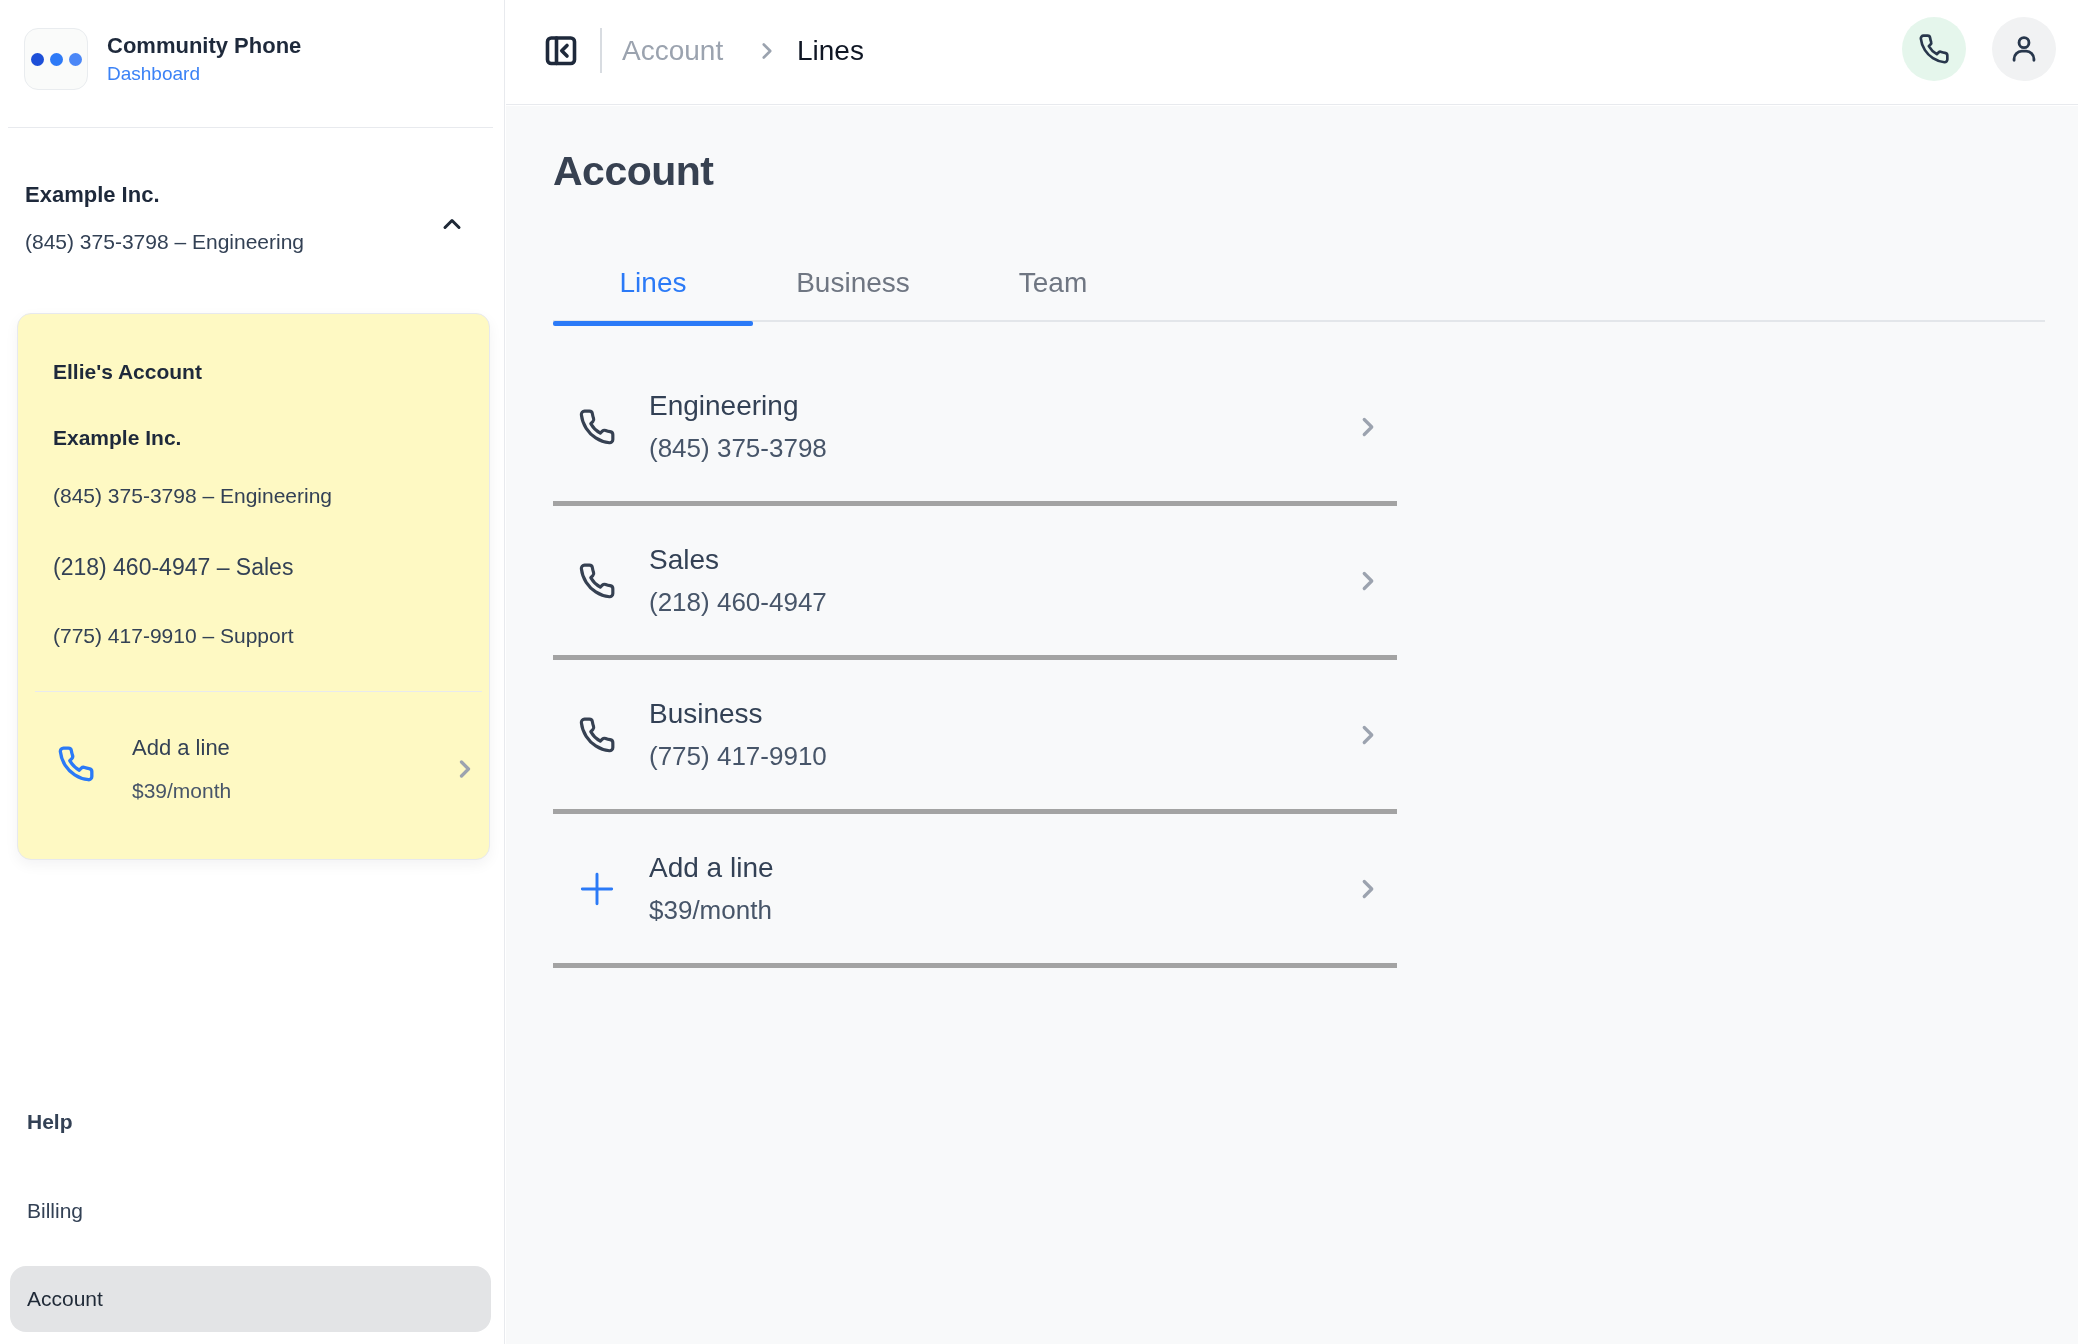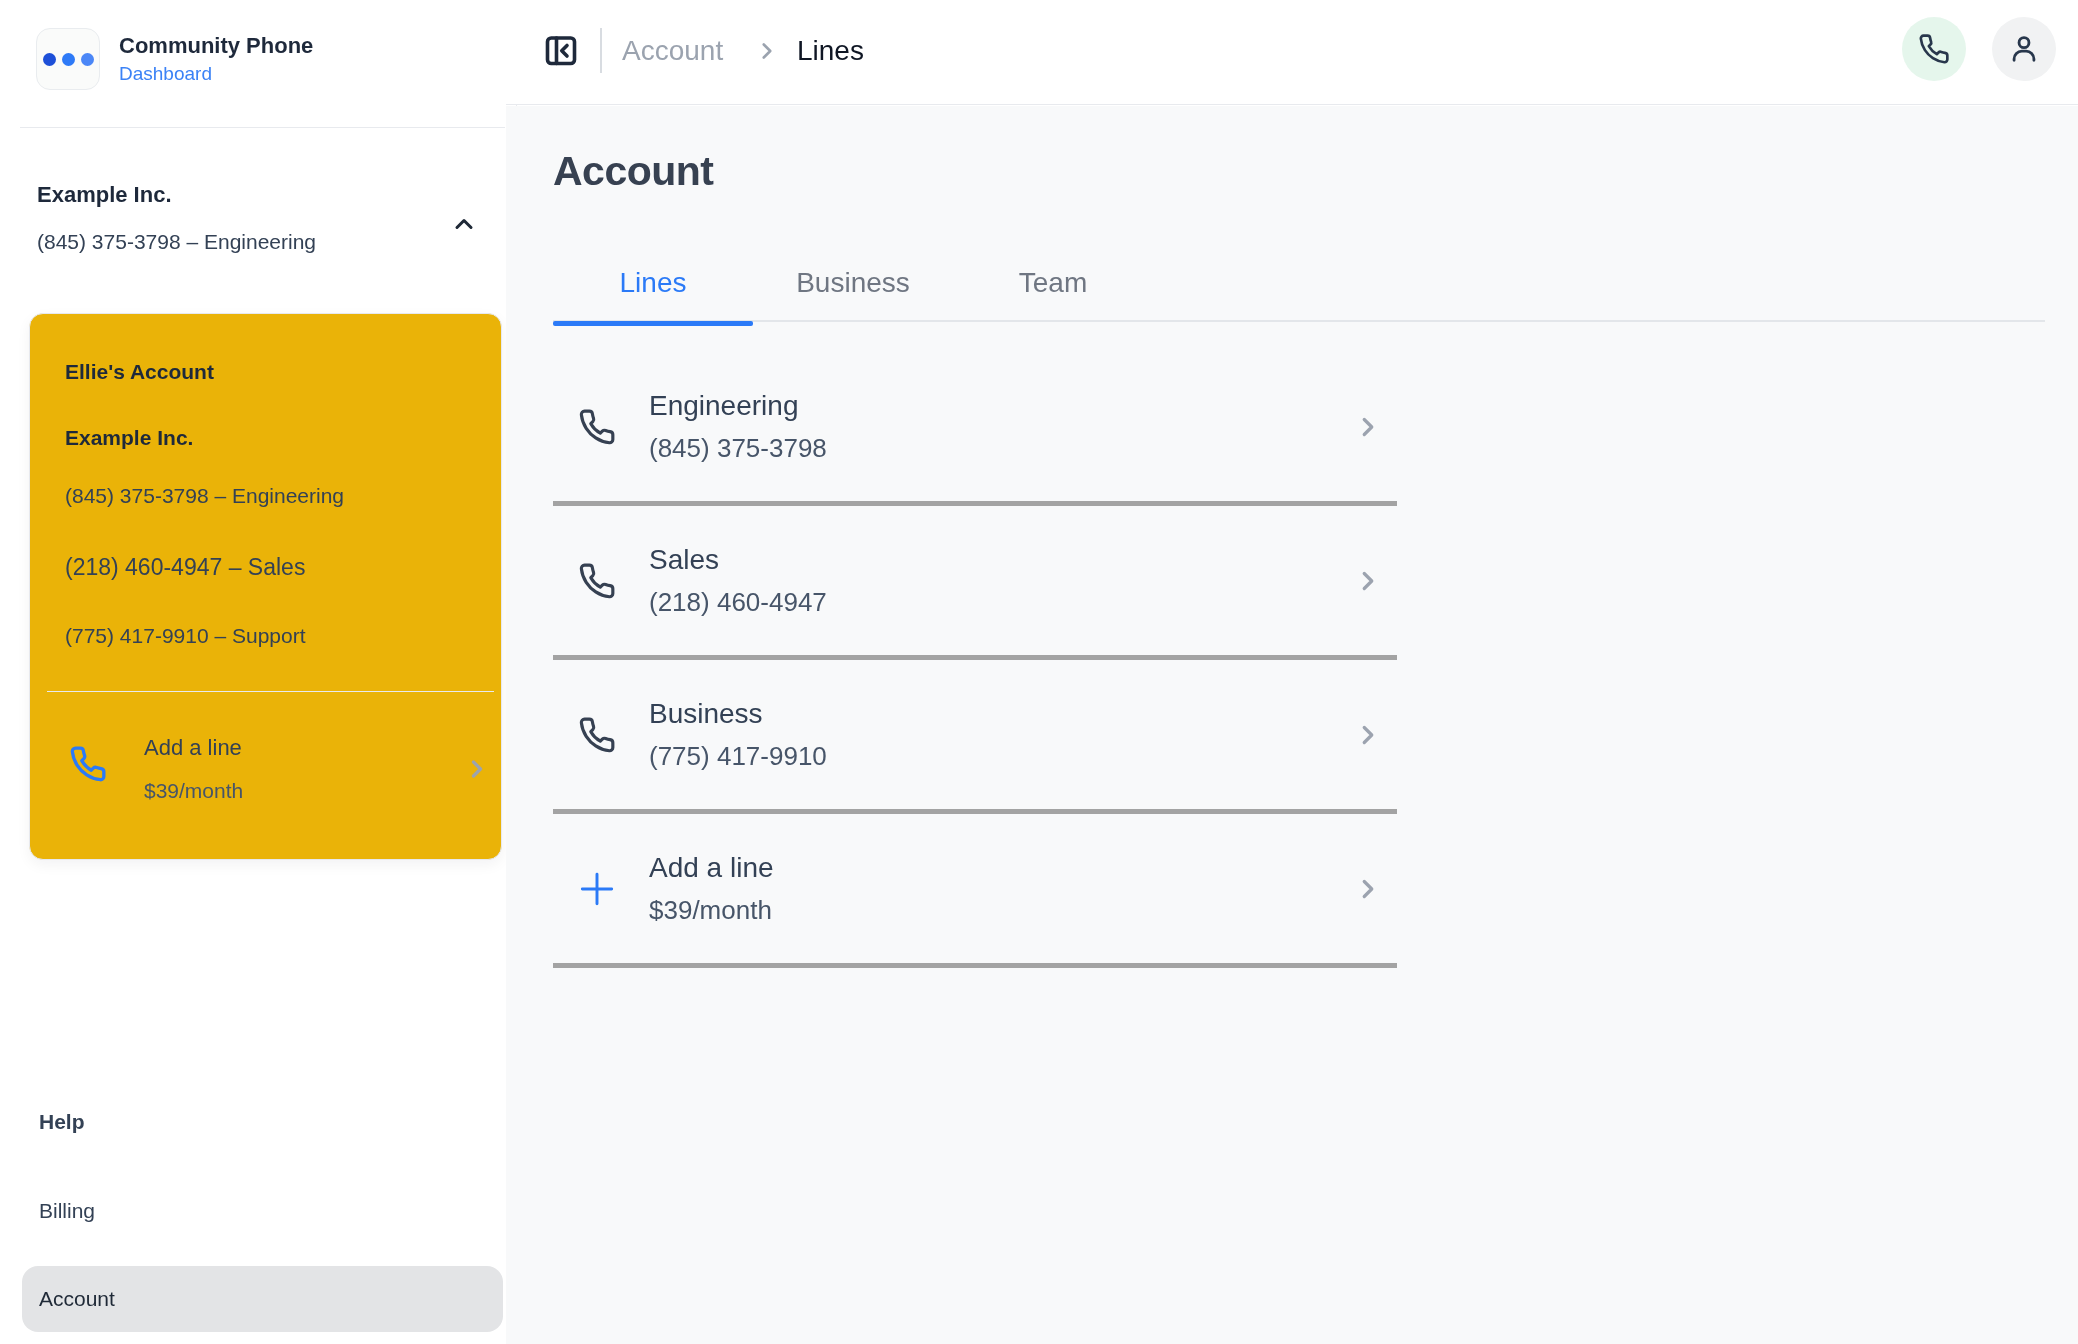--- a/index.html
+++ b/index.html
@@ -1,37 +1,37 @@
 <!DOCTYPE html>
 <html><head>
 <meta charset="utf-8">
 <style>
   * { margin:0; padding:0; box-sizing:border-box; }
   html,body { background:#fff; }
   body { font-family:"Liberation Sans","DejaVu Sans",sans-serif; color:#334155; }
   .screen { position:relative; width:2078px; height:1344px; background:#fff; overflow:hidden; }
 
   
-  .sidebar { position:absolute; left:12px; top:0; width:505px; height:1344px; background:#fff; border-right:1px solid #e8eaee; }
+  .sidebar { position:absolute; left:0; top:0; width:505px; height:1344px; background:#fff; border-right:1px solid #e8eaee; }
   .brand { position:absolute; left:24px; top:28px; display:flex; align-items:center; gap:19px; }
   .brand-logo { width:64px; height:62px; border-radius:14px; background:#fafbfa; border:1.5px solid #e9ecef; display:flex; align-items:center; justify-content:center; gap:6px; }
   .brand-logo .dot { width:13px; height:13px; border-radius:50%; }
   .brand-logo .d1 { background:#1d4fd8; }
   .brand-logo .d2 { background:#2e7af7; }
   .brand-logo .d3 { background:#4b87f7; }
   .brand-title { font-size:22px; font-weight:bold; color:#1e293b; line-height:1.2; }
   .brand-sub { font-size:19px; color:#3b82f6; margin-top:3px; }
   .sidebar-divider { position:absolute; left:8px; right:11px; top:127px; height:1px; background:#e8eaee; }
 
   .org-switcher { position:absolute; left:0; top:168px; width:505px; height:110px; cursor:pointer; }
   .org-name { position:absolute; left:25px; top:14px; font-size:22px; font-weight:bold; color:#1e293b; }
   .org-line { position:absolute; left:25px; top:62px; font-size:21px; color:#334155; }
   .chevron-up { position:absolute; left:438px; top:42px; }
 
-  .account-card { position:absolute; left:17px; top:313px; width:473px; height:547px; background:#eab308; border:1px solid #e7e9ee; border-radius:14px; box-shadow:0 5px 14px rgba(16,24,40,0.05); }
+  .account-card { position:absolute; left:17px; top:313px; width:473px; height:547px; background:#fef9c3; border:1px solid #e7e9ee; border-radius:14px; box-shadow:0 5px 14px rgba(16,24,40,0.05); }
   .card-owner   { position:absolute; left:35px; top:46px;  font-size:21px; font-weight:bold; color:#1e293b; }
   .card-company { position:absolute; left:35px; top:112px; font-size:21px; font-weight:bold; color:#1e293b; }
   .card-line-0 { position:absolute; left:35px; top:170px; font-size:21px; color:#334155; }
   .card-line-1 { position:absolute; left:35px; top:240px; font-size:23px; color:#334155; }
   .card-line-2 { position:absolute; left:35px; top:310px; font-size:21px; color:#334155; }
   .card-divider { position:absolute; left:17px; right:7px; top:377px; height:1px; background:#e8eaee; }
   .card-add { position:absolute; left:0; top:395px; width:473px; height:120px; cursor:pointer; }
   .card-add .phone-blue { position:absolute; left:39px; top:36px; }
   .card-add-label { position:absolute; left:114px; top:26px; font-size:22px; color:#334155; }
   .card-add-price { position:absolute; left:114px; top:70px; font-size:21px; color:#475569; }

